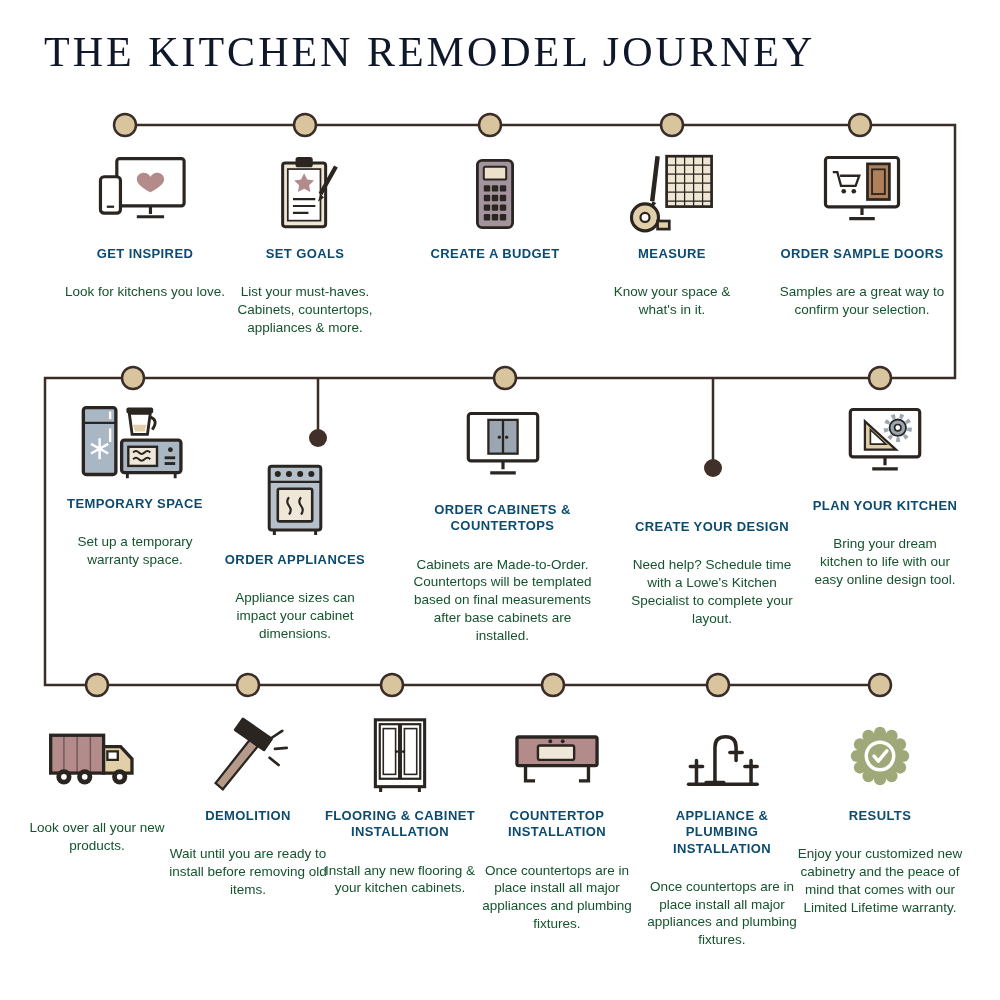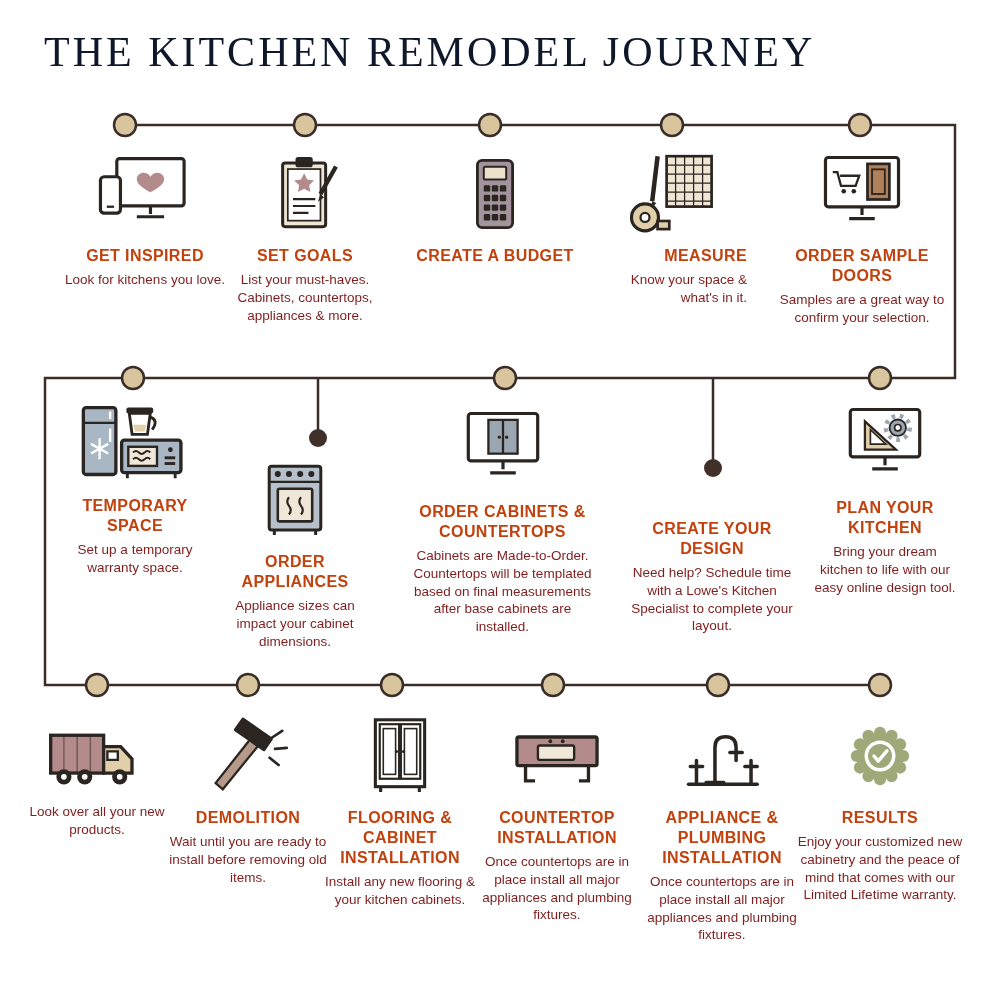--- a/index.html
+++ b/index.html
@@ -9,25 +9,25 @@
   .page-title {
     position:absolute; left:44px; top:28px;
     font-family:"Liberation Serif", serif;
     font-size:42px; font-weight:400; letter-spacing:3px;
     color:#0f172a; white-space:nowrap;
   }
   .connector { position:absolute; left:0; top:0; pointer-events:none; }
   .step { position:absolute; text-align:center; }
   .icon { height:90px; display:flex; align-items:flex-end; justify-content:center; }
   .step-title {
-    font-size:16px; font-weight:700; letter-spacing:0.4px;
-    color:#c2410c; line-height:1.25; margin-top:10px;
+    font-size:13px; font-weight:700; letter-spacing:0.4px;
+    color:#0c4a6e; line-height:1.25; margin-top:10px;
   }
   .step-desc {
-    font-size:13.5px; color:#7f1d1d; line-height:1.32; margin-top:5px;
+    font-size:13.5px; color:#14532d; line-height:1.32; margin-top:21px;
   }
 </style>
 </head>
 <body>
 
 <div class="canvas">
 
   <h1 class="page-title">THE KITCHEN REMODEL JOURNEY</h1>
 
   <svg class="connector" width="1000" height="1000" viewBox="0 0 1000 1000">
@@ -102,21 +102,21 @@
             <rect x="56" y="59" width="8" height="8" rx="1.5"></rect>
           <rect x="36" y="71" width="8" height="8" rx="1.5"></rect>
             <rect x="46" y="71" width="8" height="8" rx="1.5"></rect>
             <rect x="56" y="71" width="8" height="8" rx="1.5"></rect>
         </g>
       </svg>
     </div>
     <h3 class="step-title">CREATE A BUDGET</h3>
   </div>
 
-  <div class="step" style="left:597px;top:146px;width:150px;text-align:right;">
+  <div class="step" style="left:597px;top:146px;width:150px;">
     <div class="icon">
       <svg width="90" height="84" viewBox="0 0 100 92">
         <rect x="44" y="4" width="50" height="56" fill="#efe7d4" stroke="#2b2521" stroke-width="3"></rect>
         <g stroke="#2b2521" stroke-width="1.4">
           <path d="M54 4 v56 M64 4 v56 M74 4 v56 M84 4 v56"></path>
           <path d="M44 14 h50 M44 24 h50 M44 34 h50 M44 44 h50 M44 54 h50"></path>
         </g>
         <path d="M34 4 L28 54" stroke="#2b2521" stroke-width="5"></path>
         <path d="M28 54 l-2 10 6.5-8z" fill="#2b2521"></path>
         <circle cx="20" cy="72" r="15" fill="#e0cfa8" stroke="#2b2521" stroke-width="3.5"></circle>

